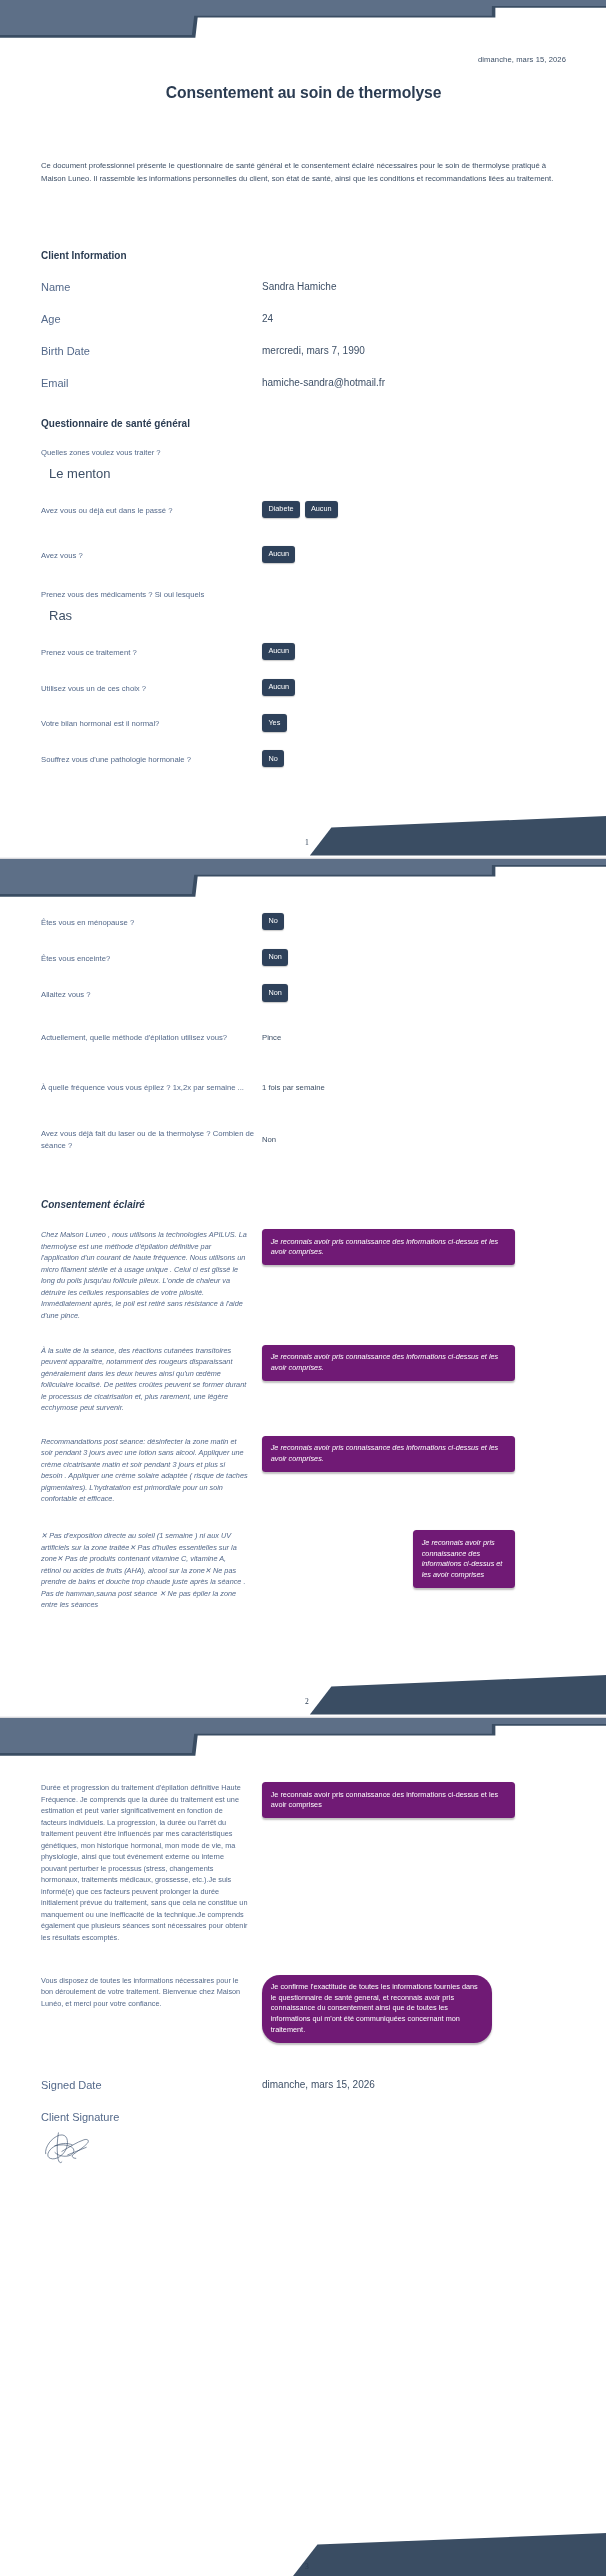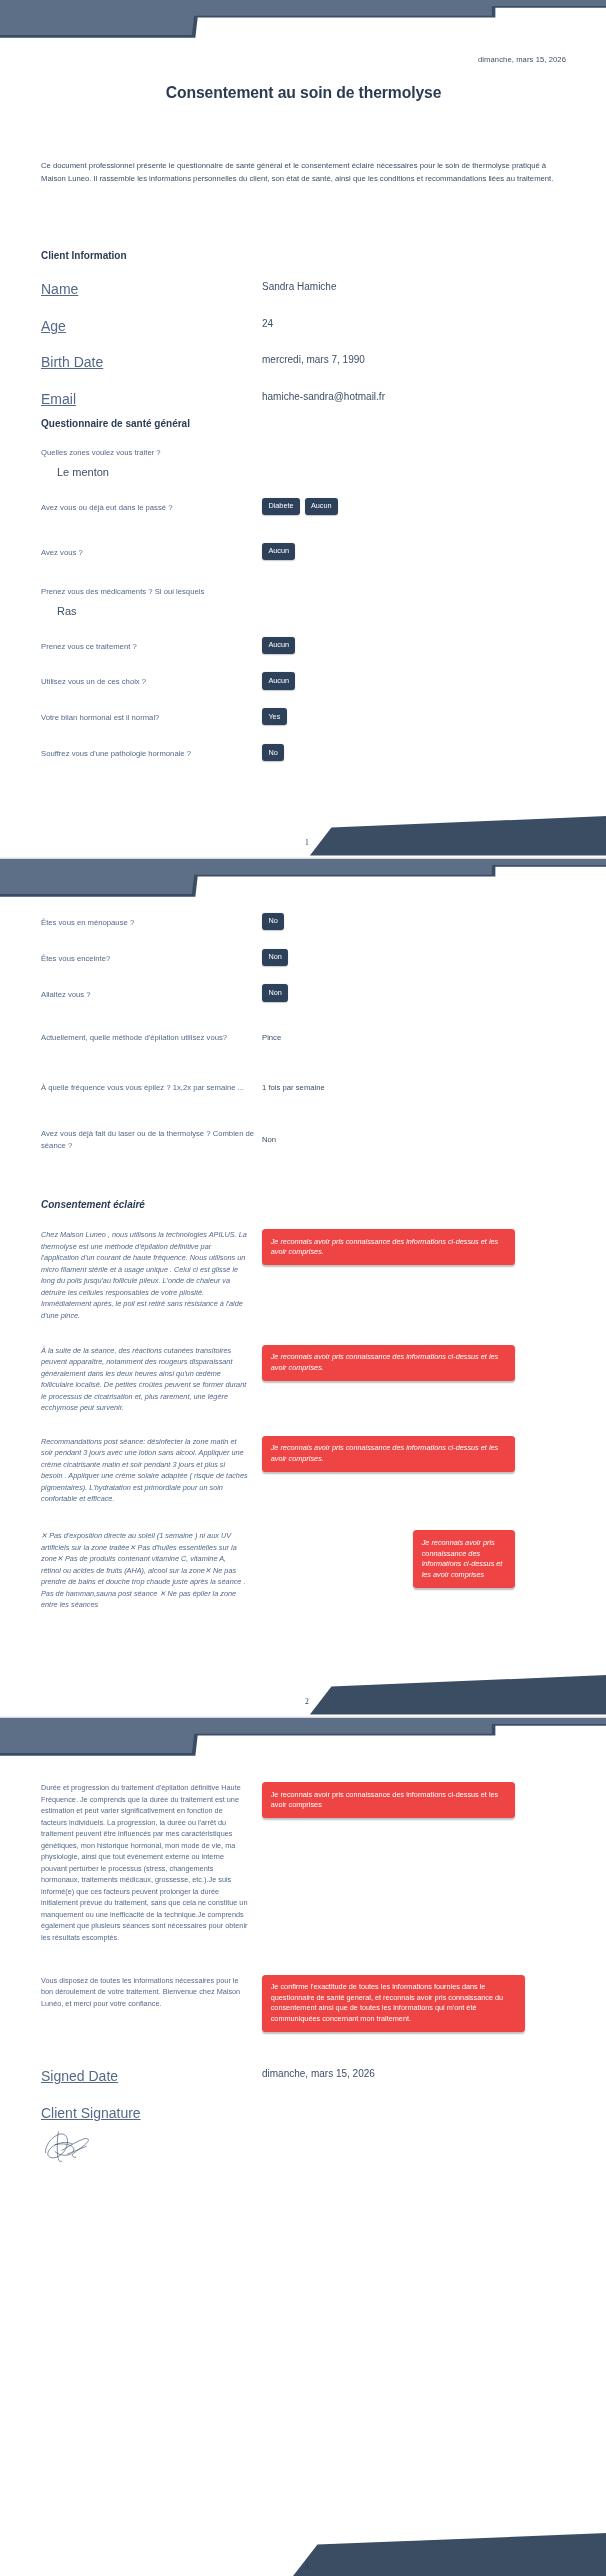--- a/index.html
+++ b/index.html
@@ -93,24 +93,23 @@
 
   
   .kv-row {
     display:flex;
     align-items:flex-start;
     margin-bottom:15px;
   }
   .kv-label {
     width:221px;
     flex:0 0 221px;
-    font-size:14px;
+    font-size:11px;
     line-height:1.55;
     color:#54698a;
-    text-decoration:underline;
   }
   .kv-value {
     flex:1;
     font-size:10px;
     line-height:1.55;
     color:#3d4f66;
   }
 
   
   .q-row {
@@ -146,24 +145,24 @@
   }
   .plain-answer {
     flex:1;
     font-size:7.7px;
     line-height:1.55;
     color:#3d4f66;
     padding-top:2.3px;
   }
 
   .free-text {
-    font-size:11px;
-    line-height:1.55;
-    color:#3d4f66;
-    margin:-8.1px 0 14px 16px;
+    font-size:13px;
+    line-height:1.55;
+    color:#3d4f66;
+    margin:-8.1px 0 14px 8px;
   }
   .q-standalone {
     font-size:7.7px;
     line-height:1.55;
     color:#54698a;
     margin:0 0 4.6px 0;
   }
 
   
   .consent-row {
@@ -173,31 +172,31 @@
   }
   .consent-text {
     width:221px;
     flex:0 0 221px;
     font-size:7.3px;
     line-height:1.58;
     color:#54698a;
     padding-right:14px;
   }
   .consent-ack {
-    background:#ef4444;
+    background:#701a75;
     color:#ffffff;
     border-radius:3.5px;
     padding:7.6px 8.7px;
     font-size:7.3px;
     line-height:1.45;
     box-shadow:0 1.2px 1.7px rgba(0,0,0,0.25);
   }
   .ack-wide  { width:253px; }
   .ack-narrow{ width:102px; margin-left:151px; }
-  .ack-confirm { width:263px; }
+  .ack-confirm { width:230px;border-radius:18px; }
 
   .sig-wrap { margin-top:2.3px; }
   .sig-svg { display:block; }
 </style>
 </head>
 <body>
 
 <div class="page page-1">
 
   <div class="banner-top">

